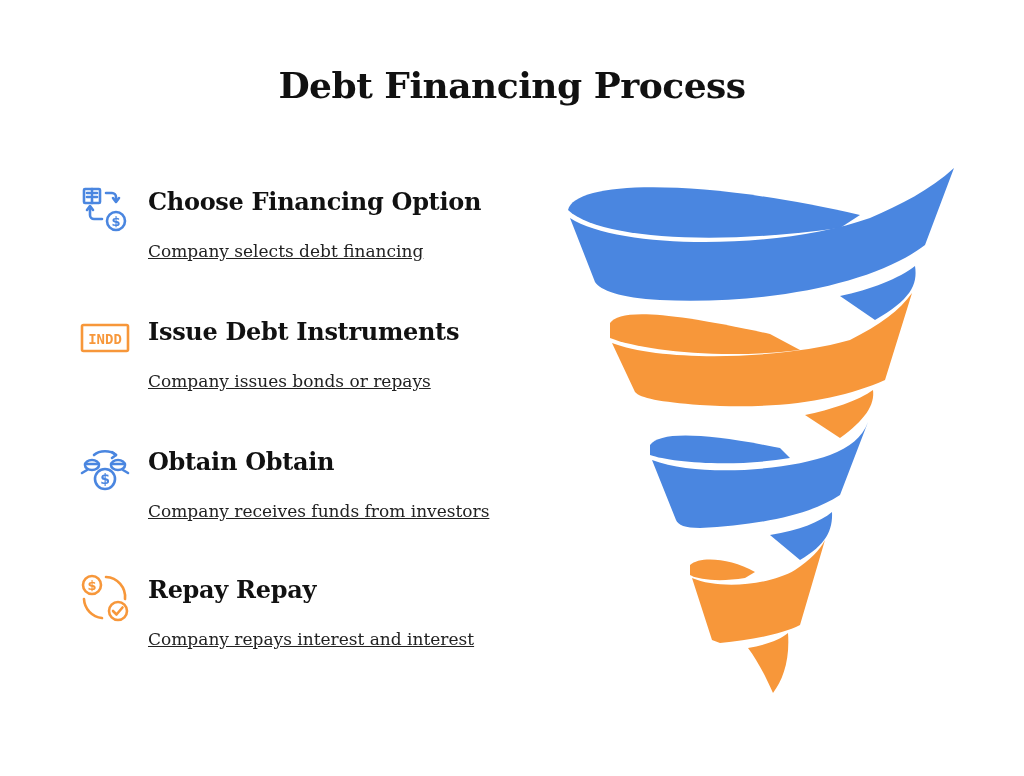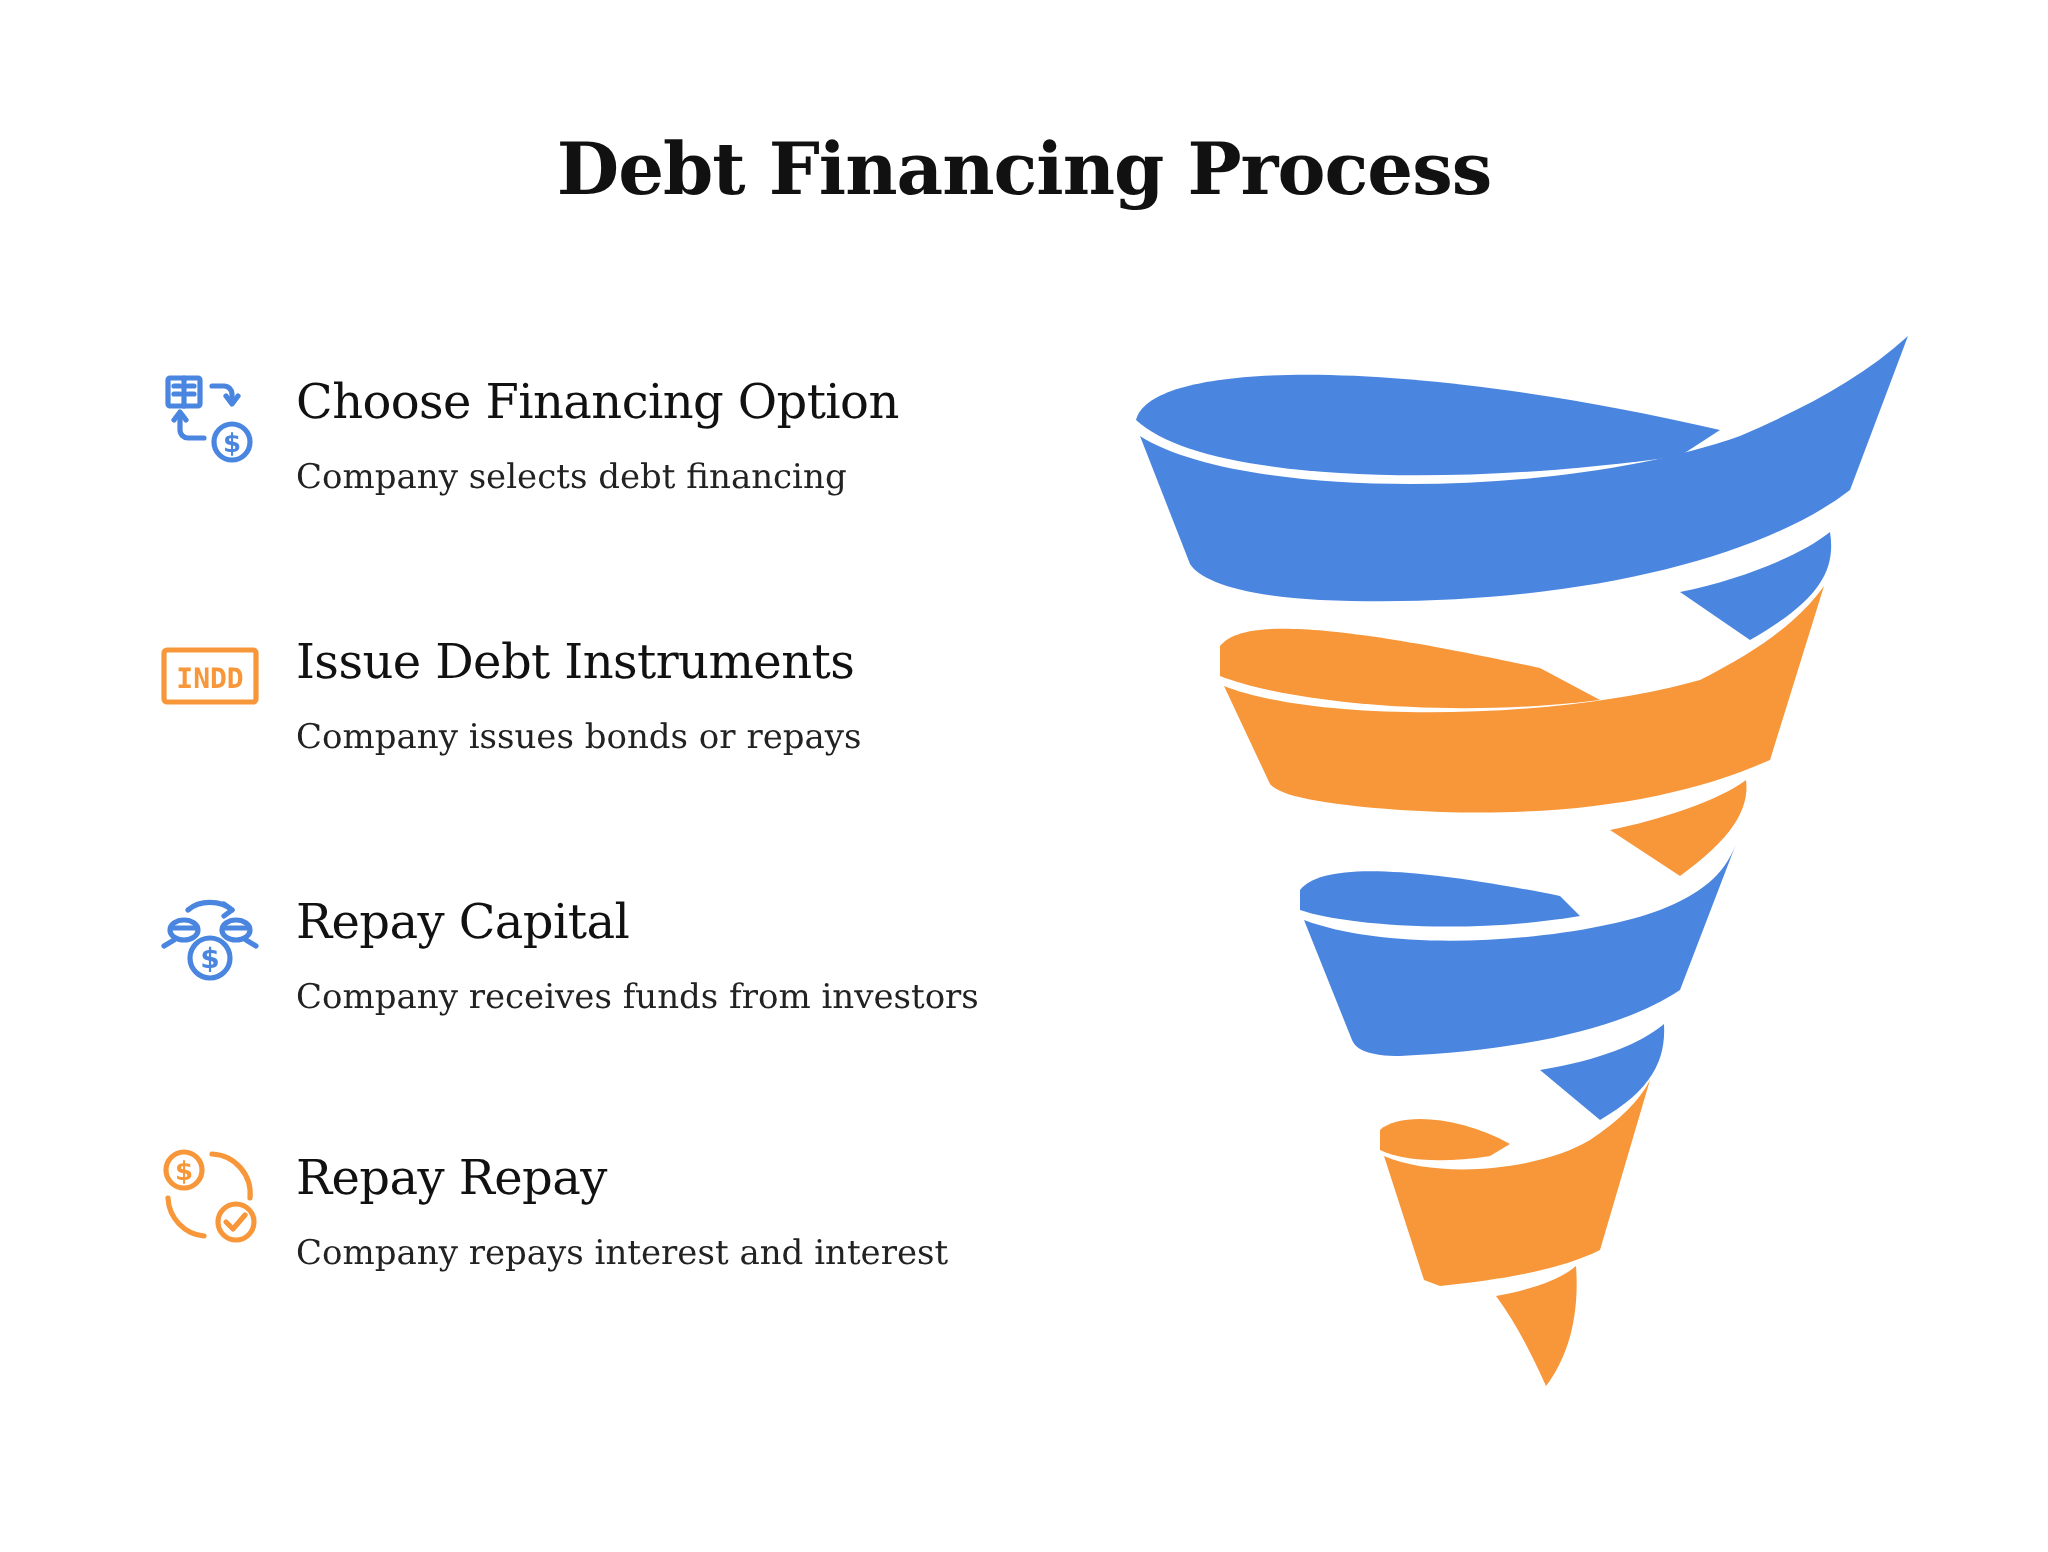--- a/index.html
+++ b/index.html
@@ -2,23 +2,23 @@
 <html><head>
 <meta charset="utf-8">
 <style>
   html, body { margin: 0; padding: 0; background: #ffffff; }
   body { width: 1024px; height: 776px; position: relative; overflow: hidden;
          font-family: "DejaVu Serif", "Liberation Serif", serif; color: #111; }
   .title { position: absolute; left: 0; width: 1024px; top: 64px; text-align: center;
            font-family: "DejaVu Serif", serif; font-weight: bold; font-size: 36px; letter-spacing: -0.5px; }
   .step { position: absolute; left: 78px; width: 470px; }
   .step .icon { position: absolute; left: 0; top: 0; width: 54px; height: 54px; }
-  .step .head { position: absolute; left: 70px; top: 4px; font-weight: normal; font-size: 24px;
+  .step .head { position: absolute; left: 70px; top: 4px; font-weight: bold; font-size: 24px;
                 white-space: nowrap; letter-spacing: -0.3px; }
-  .step .desc { position: absolute; left: 70px; top: 46px; font-size: 17px; white-space: nowrap; color: #222; }
+  .step .desc { position: absolute; left: 70px; top: 58px; font-size: 17px; white-space: nowrap; color: #222; text-decoration: underline; }
   .funnel { position: absolute; left: 560px; top: 160px; width: 400px; height: 540px; }
 </style>
 </head>
 <body>
 
 <div class="title">Debt Financing Process</div>
 
 <div class="step" style="top:183px;">
   <svg class="icon" viewBox="0 0 54 54" fill="none" stroke="#4A86E0" stroke-width="2.6" stroke-linecap="round" stroke-linejoin="round">
     <rect x="6" y="6" width="16" height="14" rx="1"></rect>
@@ -53,21 +53,21 @@
       <path d="M34 9 l4 3 l-4 3"></path>
     <ellipse cx="14" cy="22" rx="7" ry="5"></ellipse>
       <line x1="9" y1="21" x2="19" y2="21"></line>
     <ellipse cx="40" cy="22" rx="7" ry="5"></ellipse>
       <line x1="35" y1="21" x2="45" y2="21"></line>
     <line x1="4" y1="30" x2="9" y2="27"></line>
       <line x1="50" y1="30" x2="45" y2="27"></line>
     <circle cx="27" cy="36" r="10"></circle>
     <text x="27" y="41" text-anchor="middle" font-size="14" font-weight="bold" fill="#4A86E0" stroke="none" font-family="DejaVu Sans, sans-serif">$</text>
   </svg>
-  <div class="head">Repay Capital</div>
+  <div class="head">Obtain Obtain</div>
   <div class="desc">Company receives funds from investors</div>
 </div>
 
 <div class="step" style="top:571px;">
   <svg class="icon" viewBox="0 0 54 54" fill="none" stroke="#F7973A" stroke-width="2.6" stroke-linecap="round" stroke-linejoin="round">
     <circle cx="14" cy="14" r="9"></circle>
     <text x="14" y="19" text-anchor="middle" font-size="13" font-weight="bold" fill="#F7973A" stroke="none" font-family="DejaVu Sans, sans-serif">$</text>
     <path d="M28 6 a20 20 0 0 1 19 22"></path>
     <path d="M6 28 a20 20 0 0 0 18 19"></path>
     <circle cx="40" cy="40" r="9"></circle>

